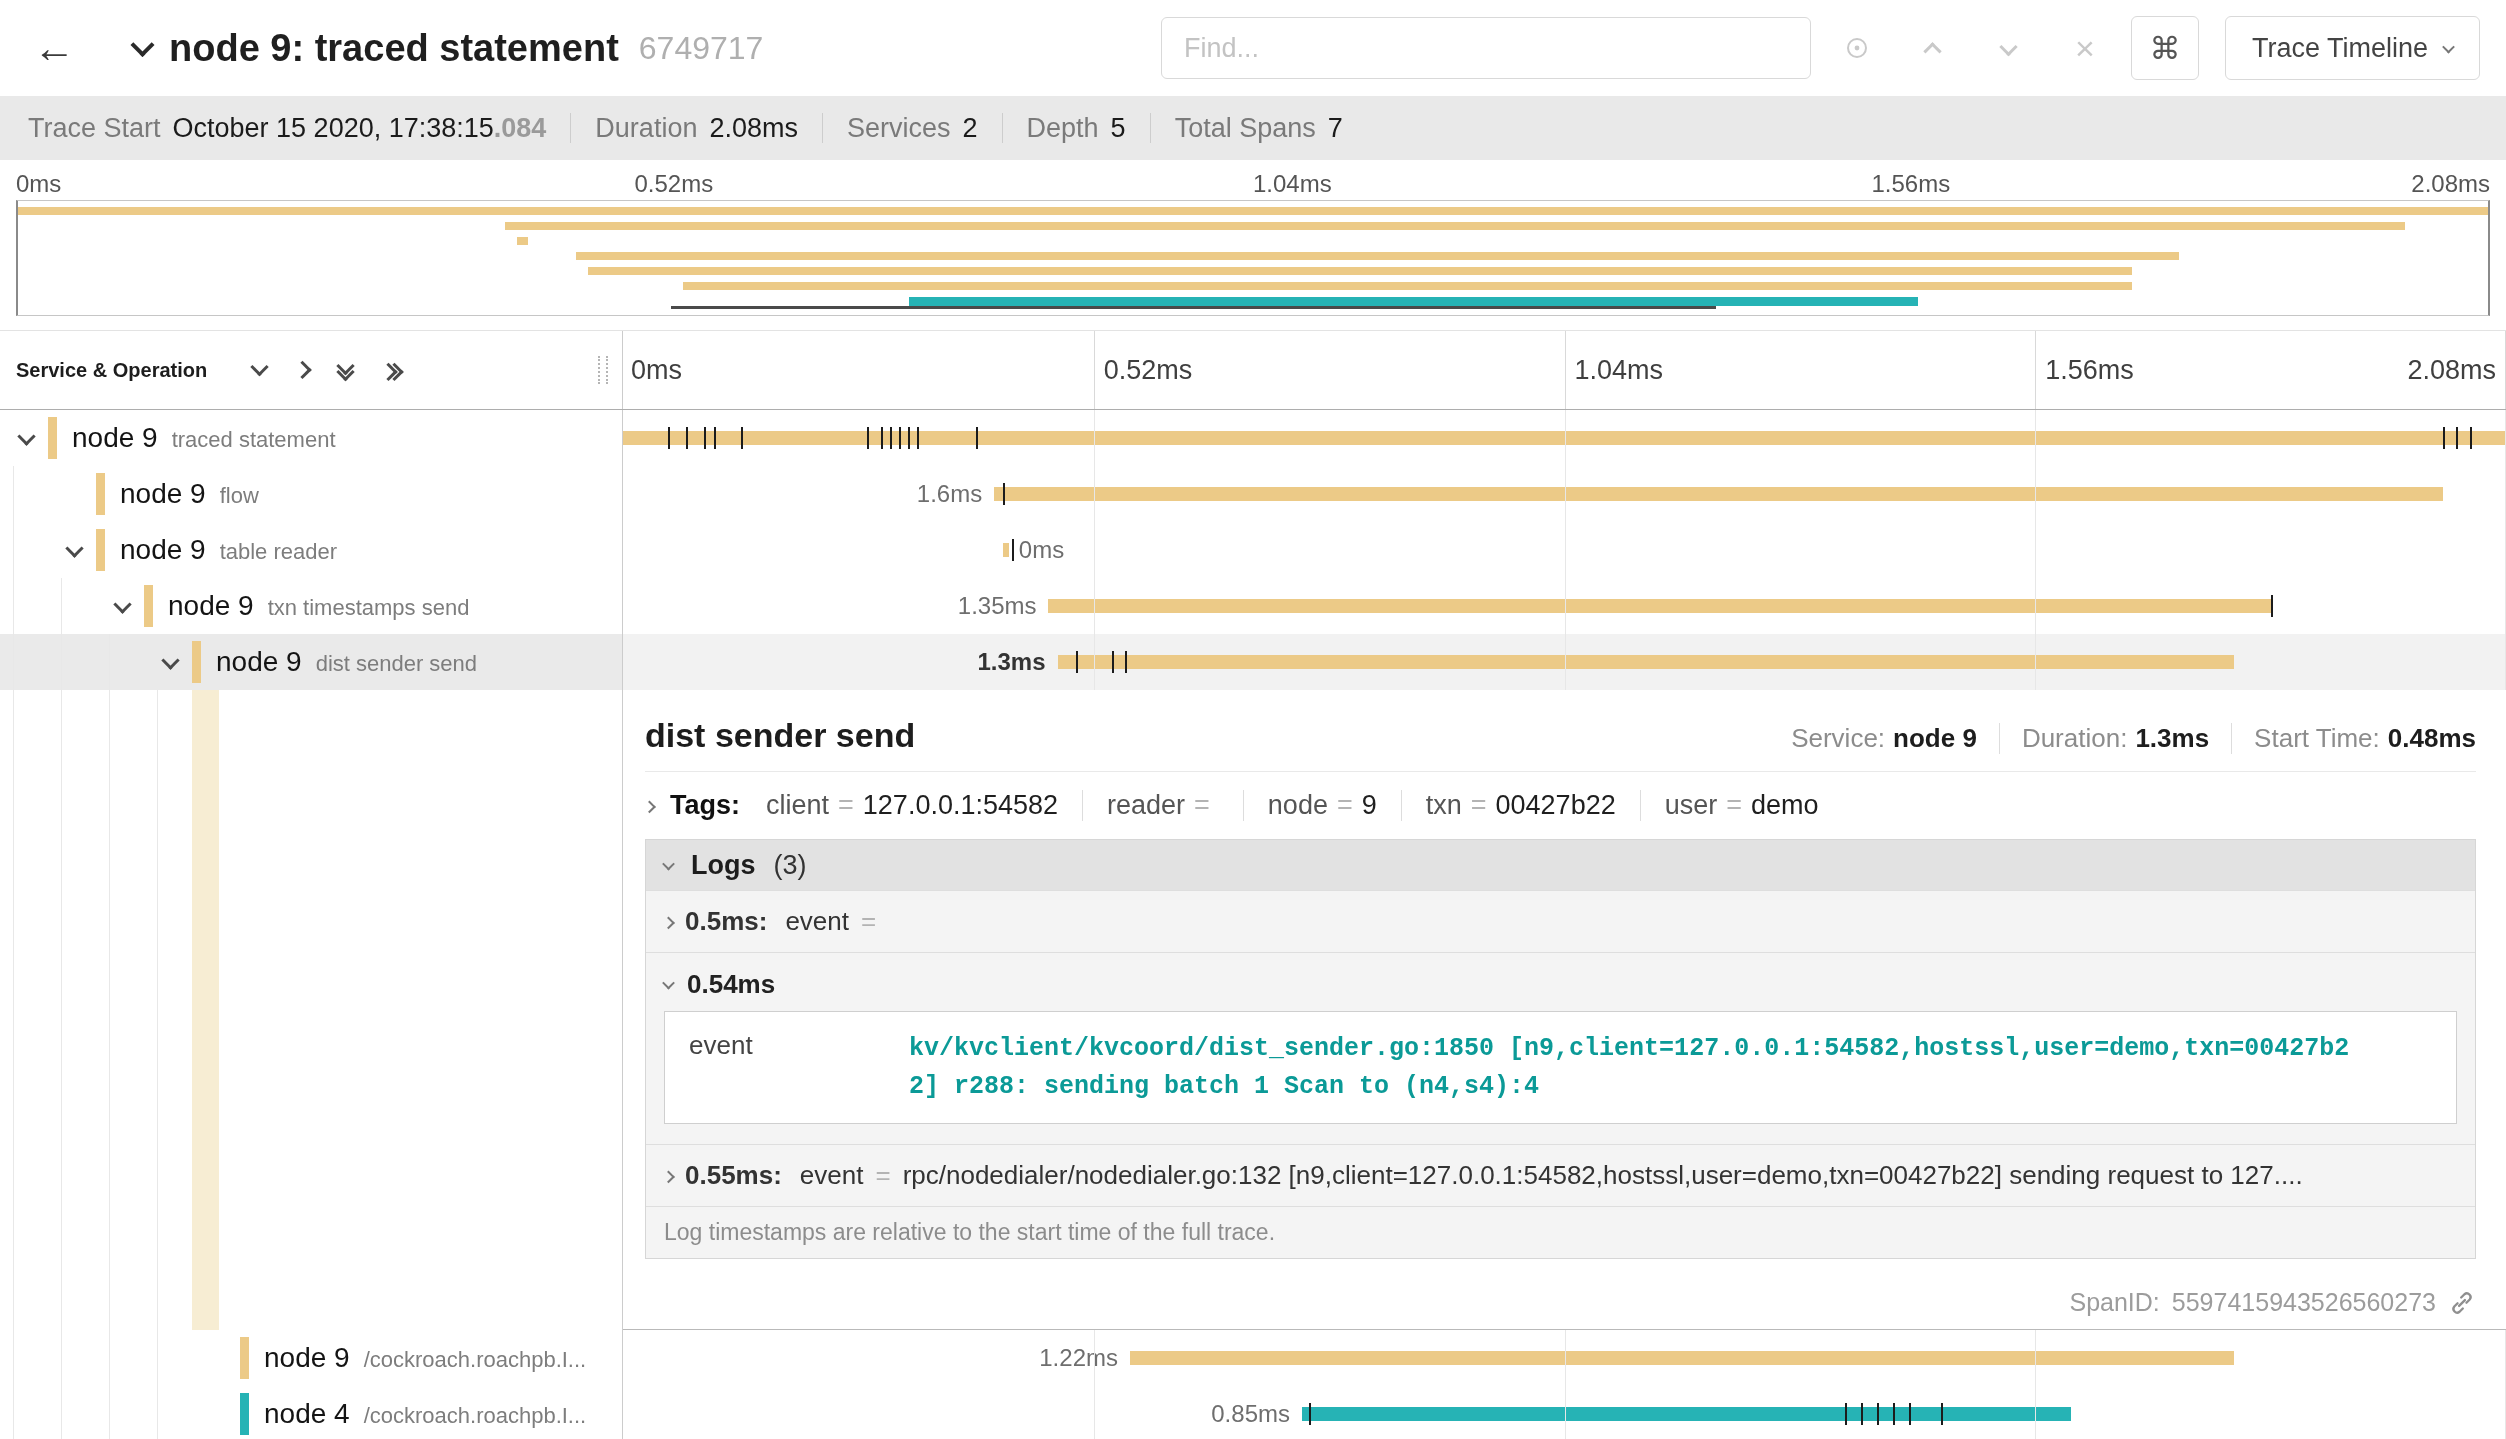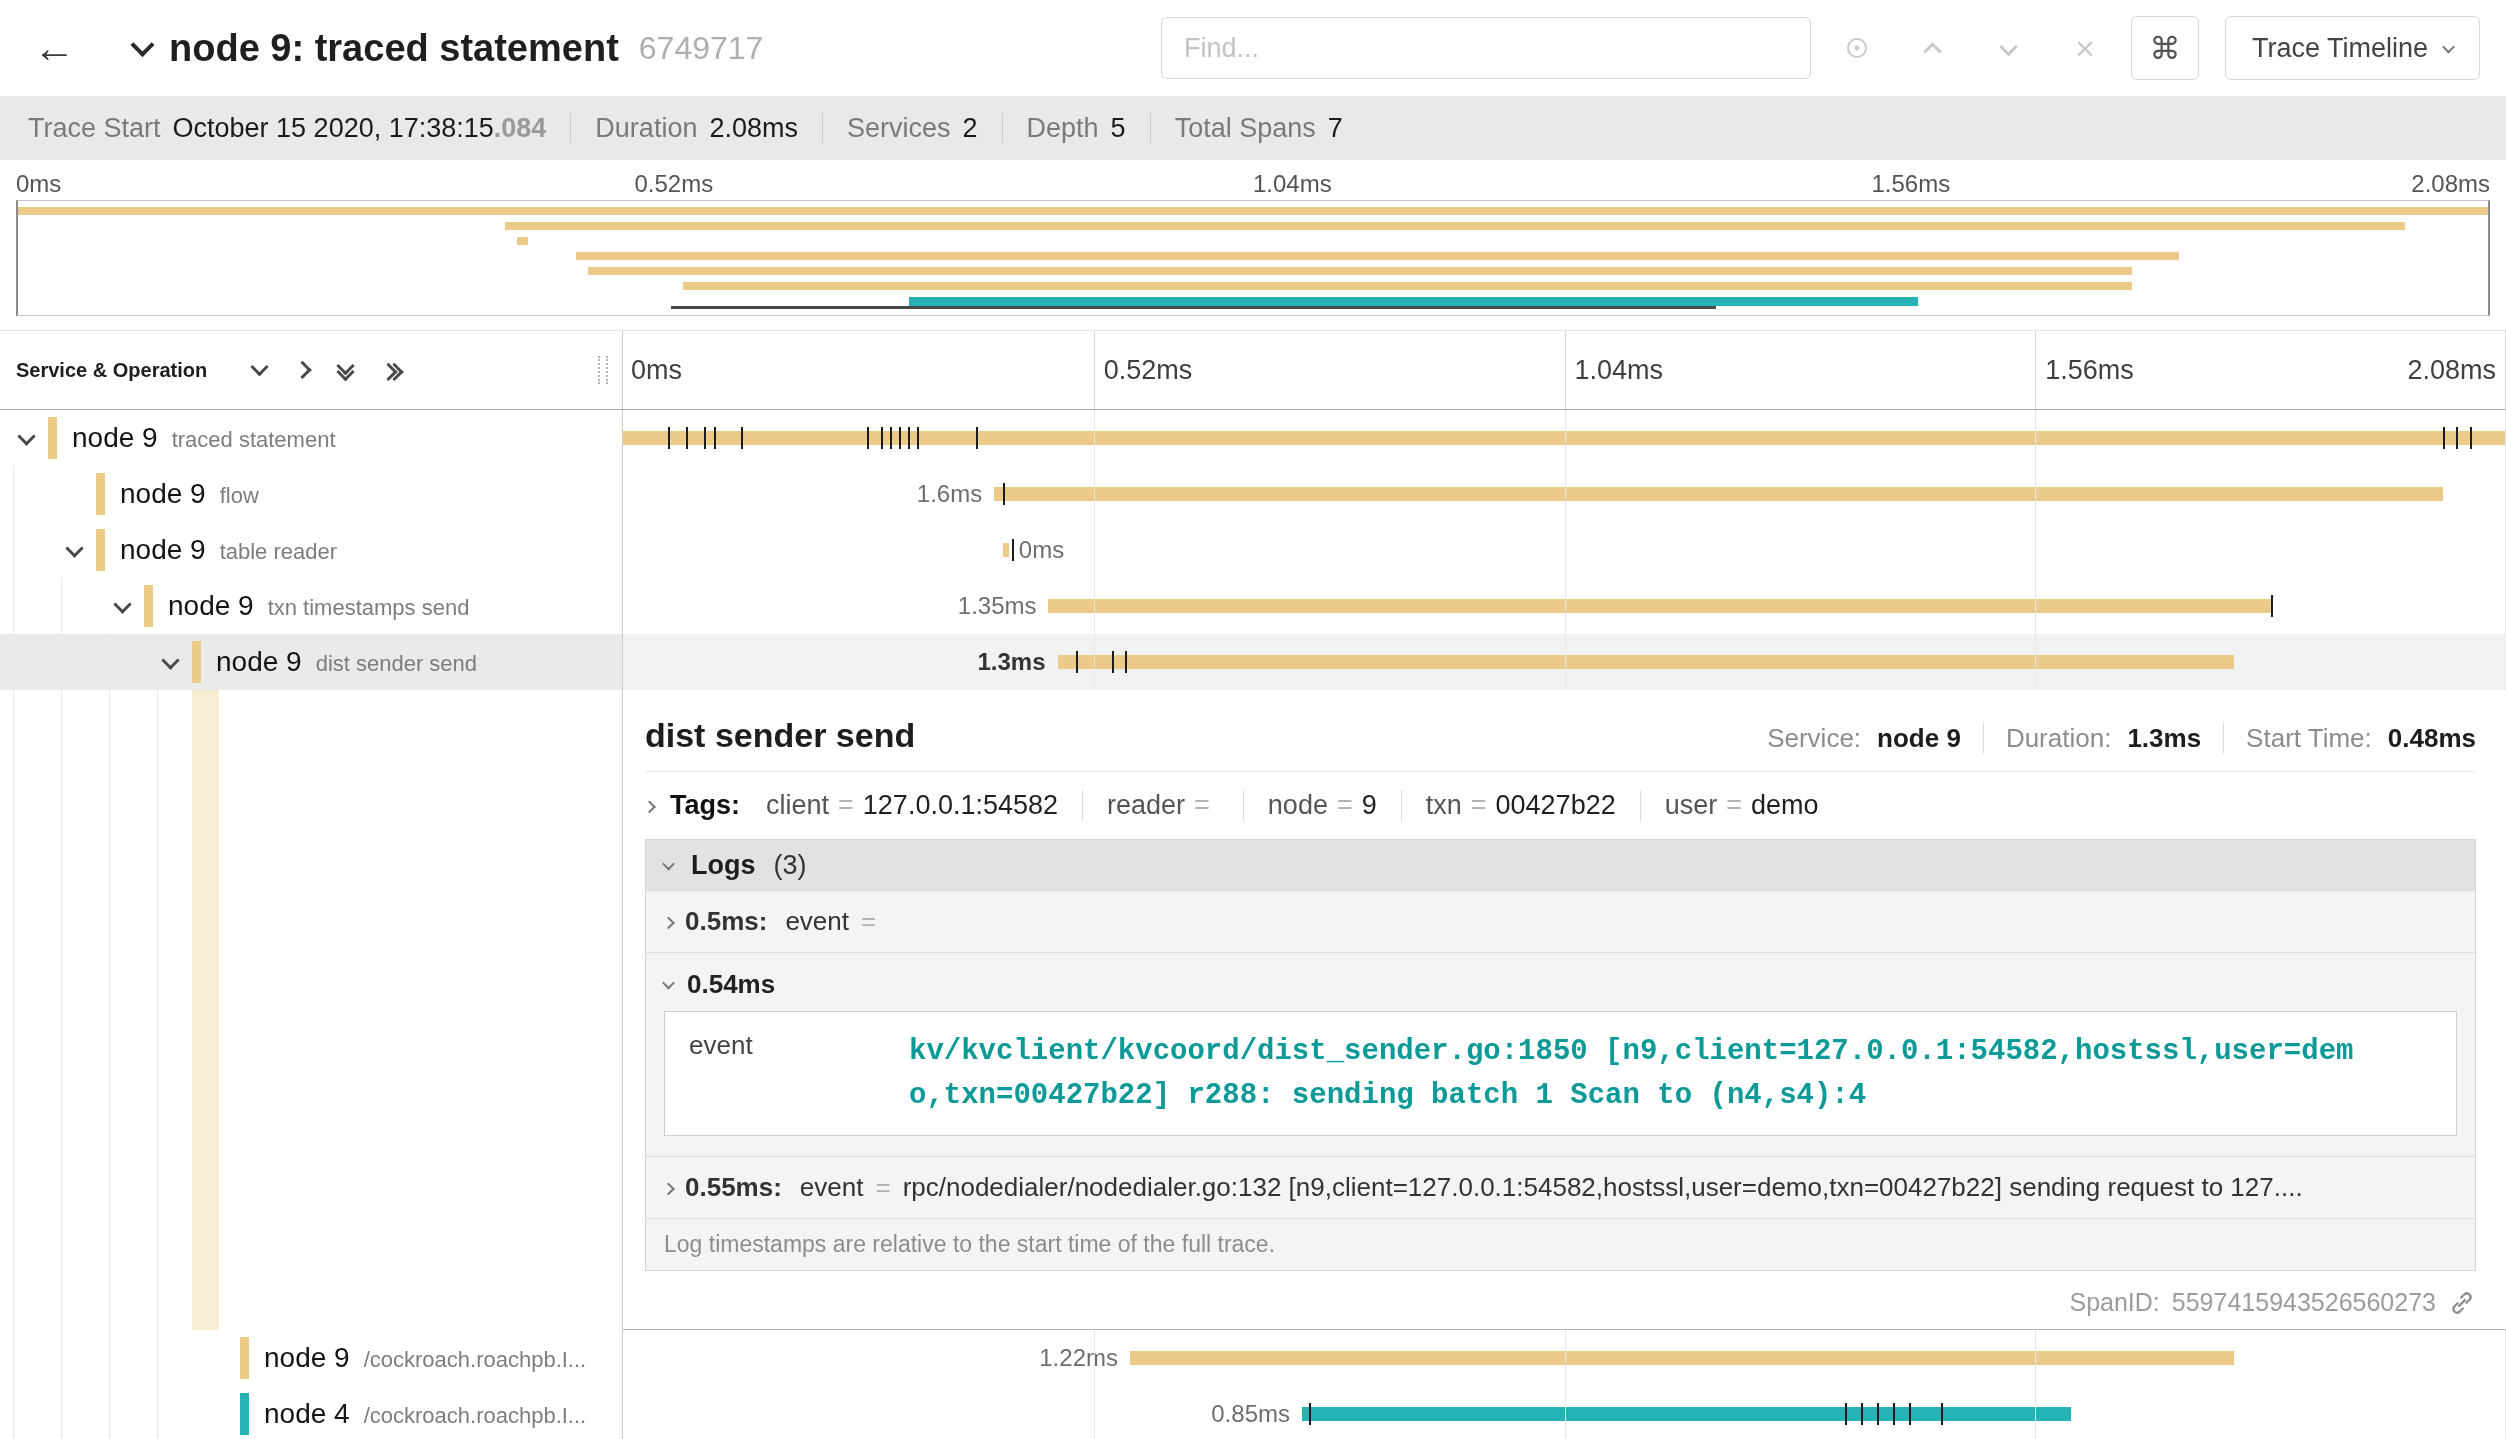--- a/index.html
+++ b/index.html
@@ -88,21 +88,21 @@
   .tree-row.selected .bar-label { color:#333; font-weight:700; }
 
   
   .detail-row { position:relative; display:flex; height:640px; z-index:5; background:#fff; }
   .detail-left { width:623px; flex:none; position:relative; border-right:1px solid #ccc; }
   .dstrip { position:absolute; left:192px; width:27px; top:0; bottom:0; background:#f7edd3; }
   .detail-card { flex:1; position:relative; border-bottom:1px solid #b9b9b9; padding:26px 30px 16px 22px; min-width:0; }
   .d-head { display:flex; align-items:baseline; }
   .d-title { font-size:34px; font-weight:600; color:#1d1d1d; margin:0; }
   .d-meta { margin-left:auto; display:flex; align-items:baseline; font-size:26px; }
-  .m-item { display:flex; gap:16px; align-items:flex-start; }
+  .m-item { display:flex; gap:8px; align-items:flex-start; }
   .m-item + .m-item { border-left:1px solid #ddd; margin-left:22px; padding-left:22px; }
   .m-label { color:#8c8c8c; }
   .m-val { color:#1d1d1d; font-weight:700; }
   .d-divider { height:1px; background:#e9e9e9; margin-top:16px; }
 
   .tags-row { margin-top:18px; display:flex; align-items:center; font-size:27px; flex-wrap:nowrap; overflow:hidden; }
   .tags-label { margin:0 26px 0 16px; color:#111; }
   .tag-item { display:inline-flex; gap:9px; align-items:baseline; white-space:nowrap; }
   .tag-item + .tag-item { border-left:1px solid #ddd; margin-left:24px; padding-left:24px; }
   .tkey { color:#555; }
@@ -113,21 +113,21 @@
   .logs-head { height:50px; background:#e2e2e2; display:flex; align-items:center; gap:18px; padding:0 18px; font-size:27px; color:#1d1d1d; cursor:pointer; }
   .logs-count { font-weight:400; color:#333; }
   .log-entry { min-height:62px; display:flex; align-items:center; gap:12px; padding:0 18px; border-top:1px solid #dedede; font-size:26px; color:#333; cursor:pointer; overflow:hidden; }
   .ltime { margin-right:6px; white-space:nowrap; }
   .lkey { white-space:nowrap; }
   .lval { flex:1; min-width:0; overflow:hidden; text-overflow:ellipsis; white-space:nowrap; }
   .log-exp { border-top:1px solid #dedede; padding:8px 18px 20px; }
   .log-exp-head { height:46px; display:flex; align-items:center; gap:14px; font-size:26px; font-weight:700; color:#222; cursor:pointer; }
   .kv-box { display:flex; background:#fff; border:1px solid #cfcfcf; padding:18px 24px; margin-top:4px; }
   .kv-key { width:220px; flex:none; font-size:26px; color:#444; }
-  .kv-val { font-family:"Liberation Mono","DejaVu Sans Mono",monospace; font-size:29px; font-weight:700; color:#0b9a97; line-height:1.5; word-break:break-all; max-width:1450px; }
+  .kv-val { font-family:"Liberation Mono","DejaVu Sans Mono",monospace; font-size:25px; font-weight:700; color:#0b9a97; line-height:1.5; word-break:break-all; max-width:1450px; }
   .logs-foot { border-top:1px solid #dedede; padding:12px 18px; font-size:23px; color:#8c8c8c; }
   .spanid { position:absolute; right:30px; bottom:12px; display:flex; align-items:center; gap:12px; font-size:25px; color:#9c9c9c; }
 </style>
 </head>
 <body>
 
 <div class="app-header">
   <div class="back-btn"><span>←</span></div>
   <div class="title-wrap">
     <span><i class="cv down xl"></i></span>

